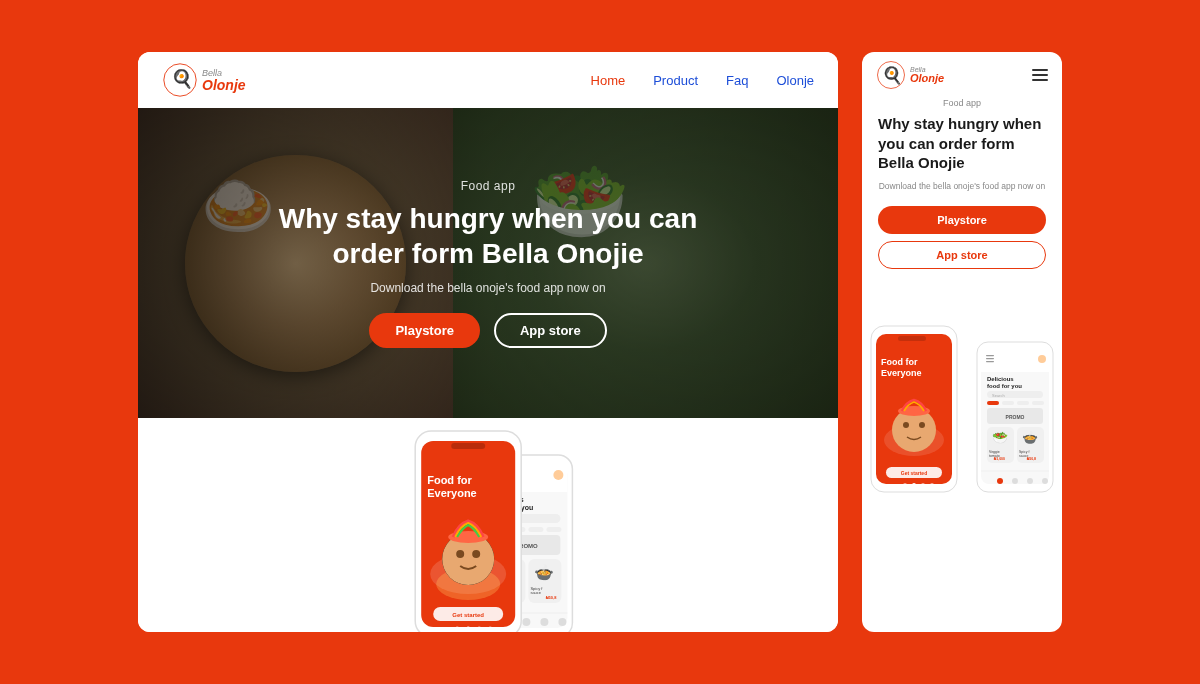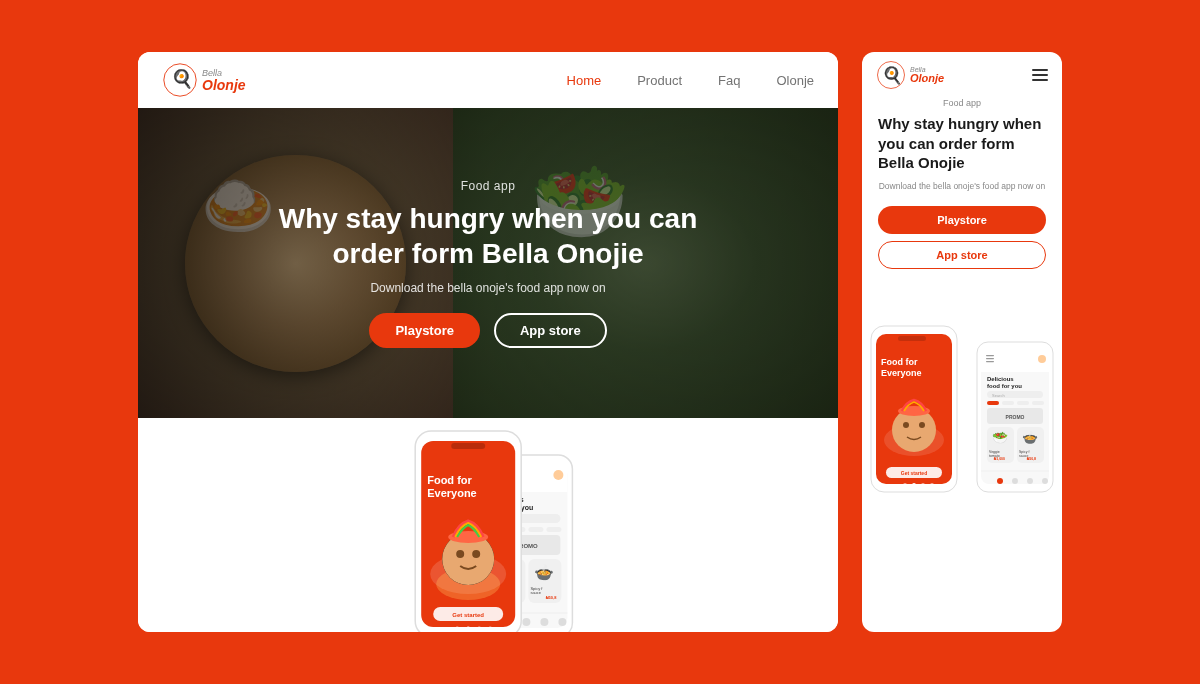--- a/index.html
+++ b/index.html
@@ -41,28 +41,28 @@
       display: flex;
       align-items: center;
       gap: 4px;
     }
     .logo-icon {
       width: 36px;
       height: 36px;
     }
     .nav-links {
       display: flex;
-      gap: 36px;
+      gap: 28px;
       margin-left: auto;
       list-style: none;
     }
     .nav-links li a {
       text-decoration: none;
       font-size: 13px;
-      color: #737373;
+      color: #1d4ed8;
     }
     .nav-links li a.active {
       color: #E8380D;
     }
 
     
     .hero {
       position: relative;
       height: 310px;
       overflow: hidden;

